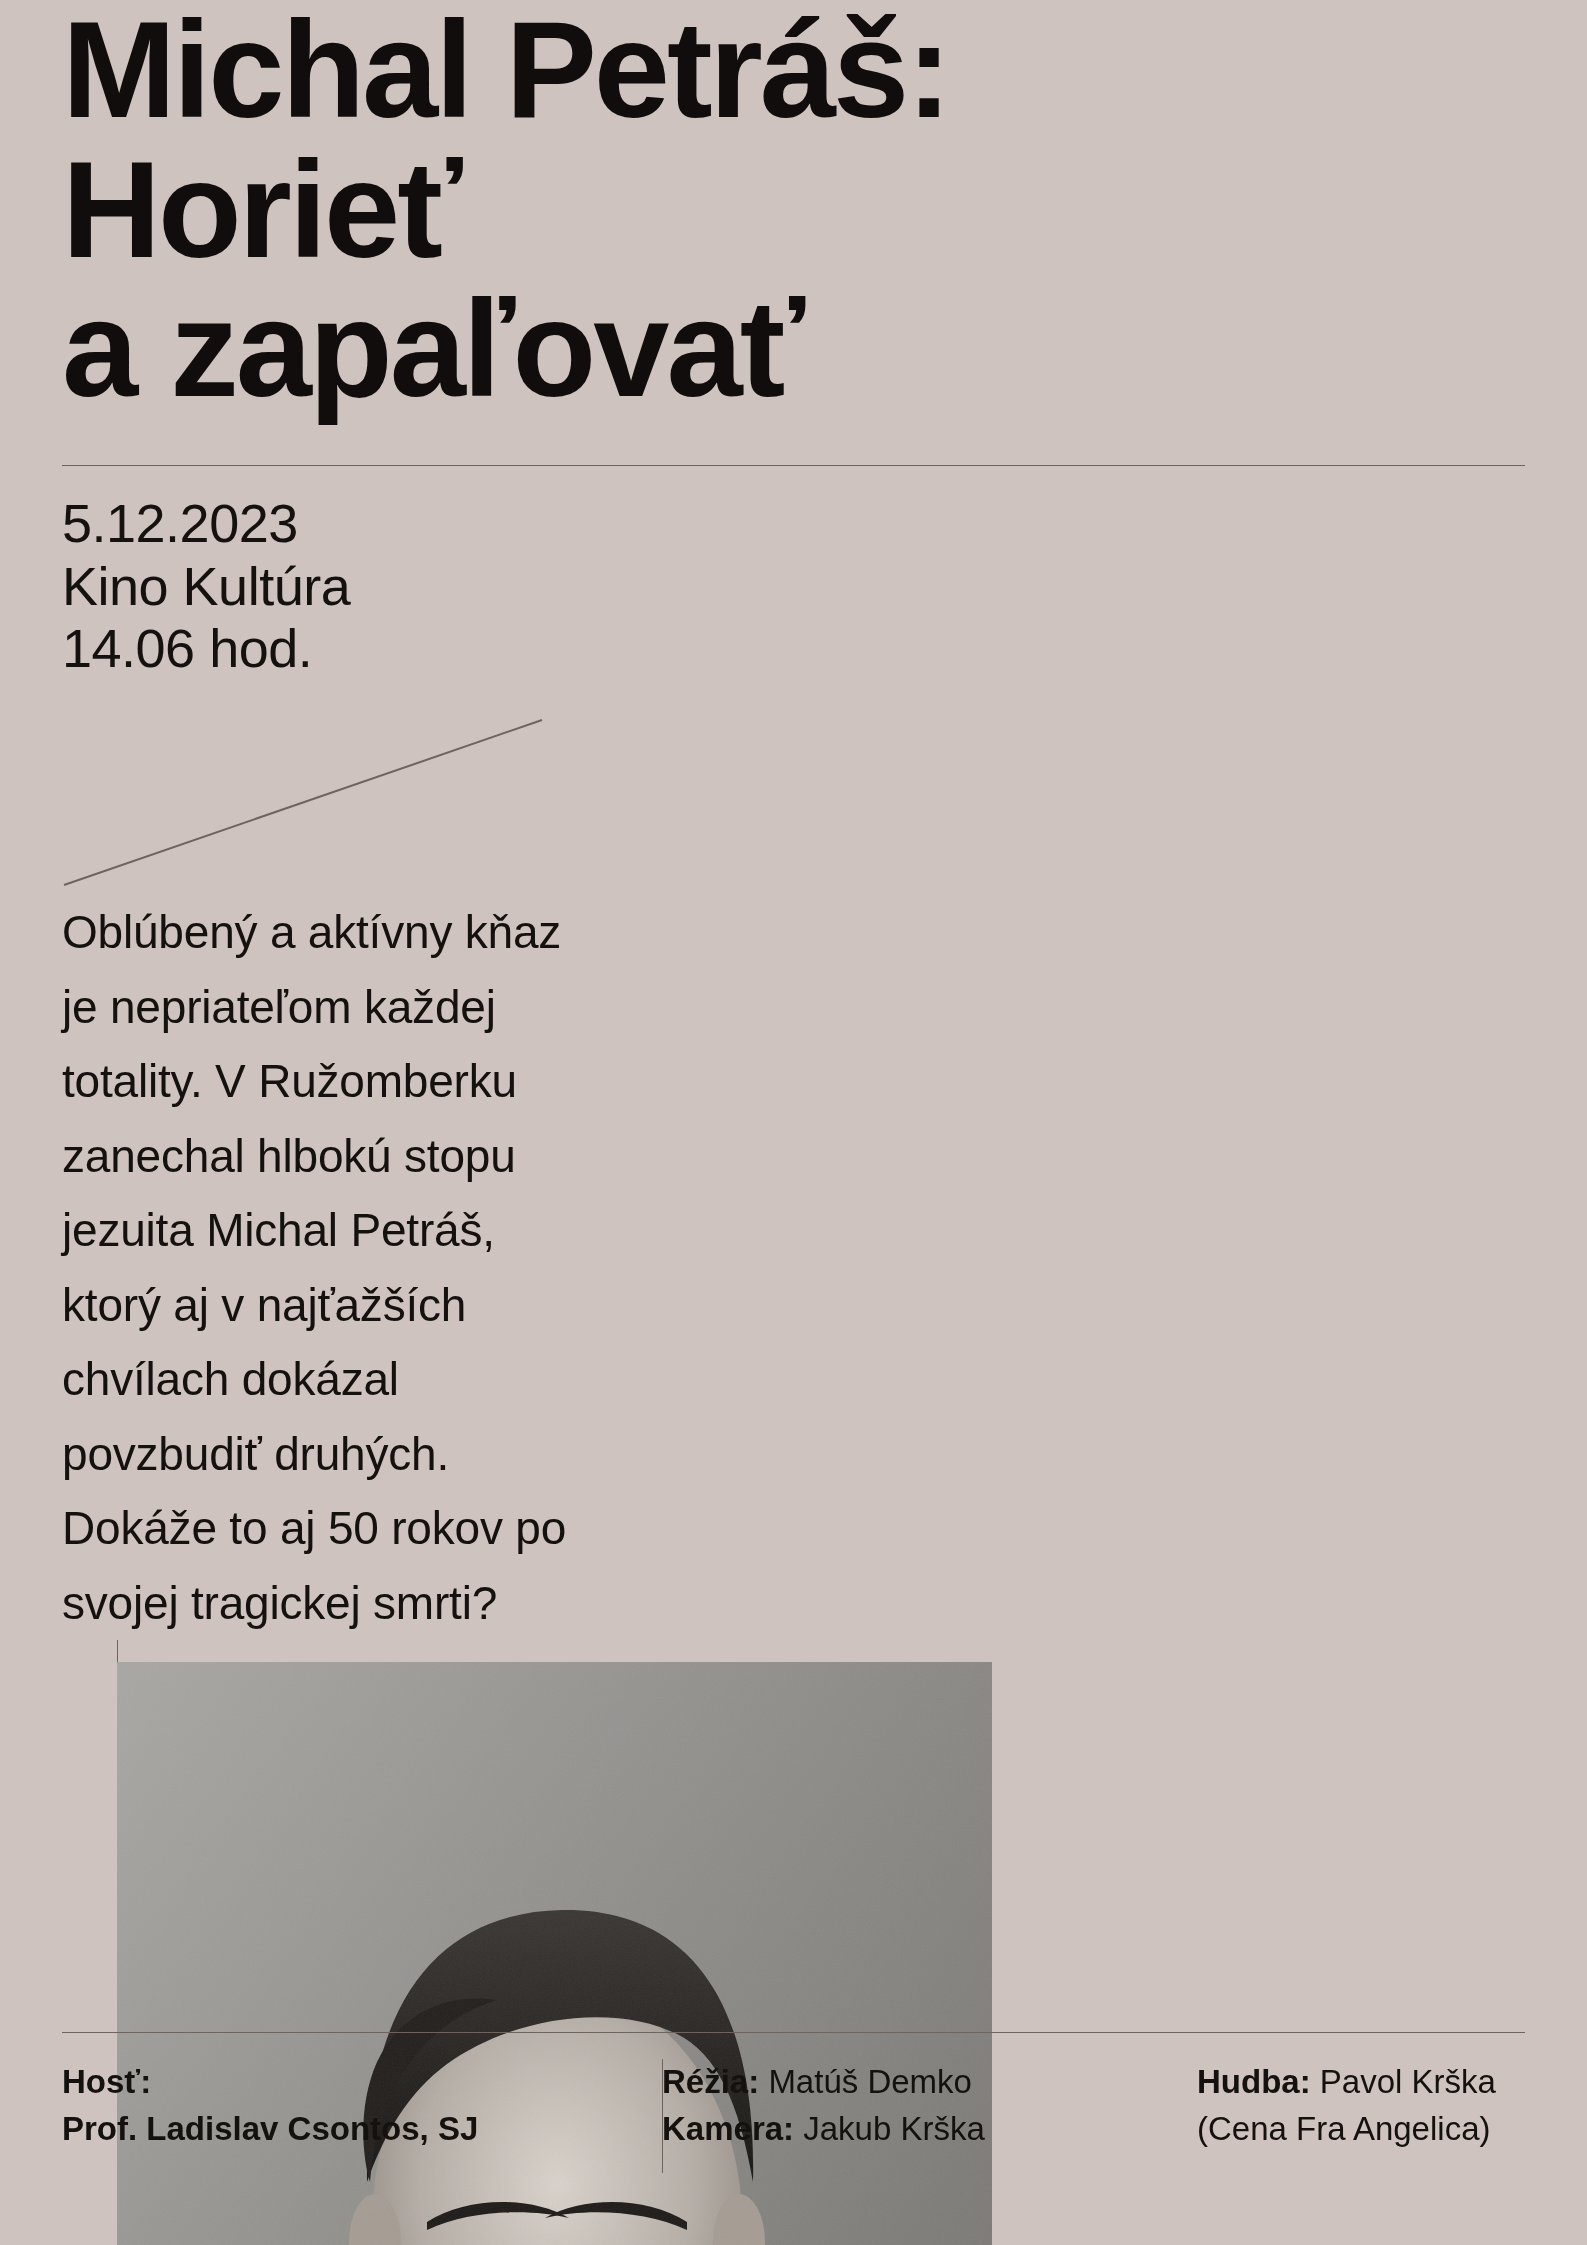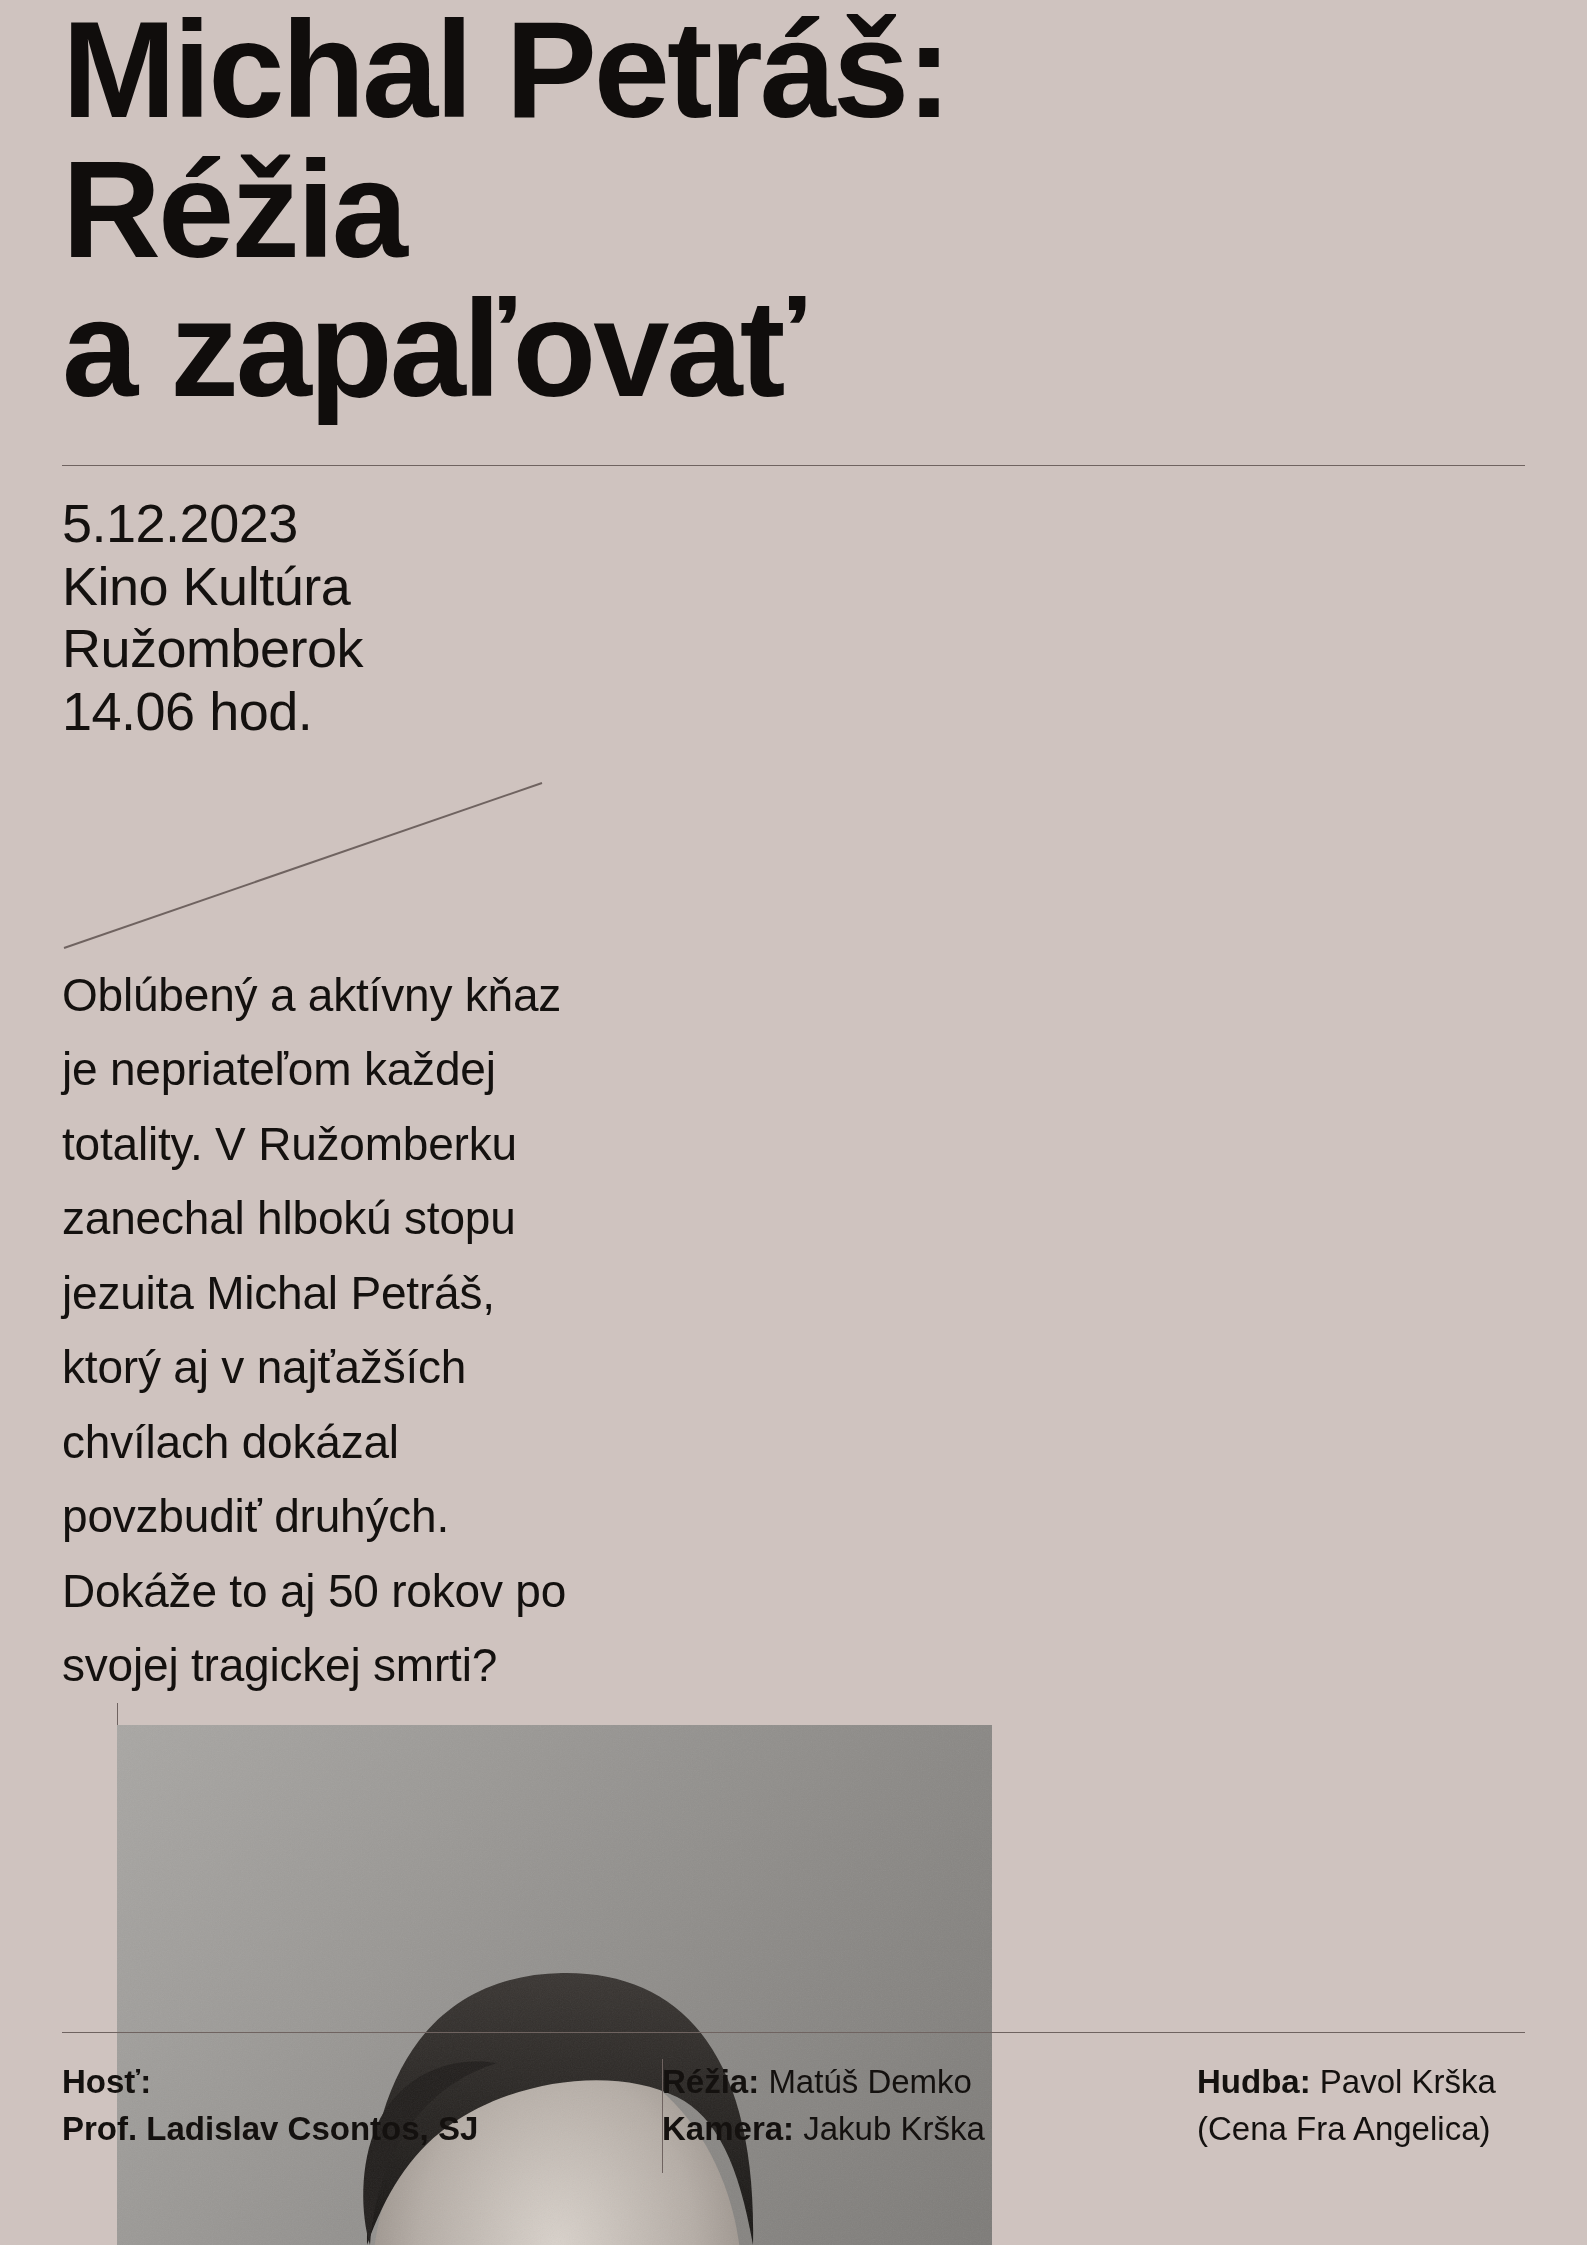--- a/index.html
+++ b/index.html
@@ -145,34 +145,33 @@
     background: #6f6360;
   }
 </style>
 </head>
 <body>
 
 <div class="poster">
 
   <div class="title-block">
     <div class="title-line">Michal Petráš:</div>
-    <div class="title-line">Réžia</div>
+    <div class="title-line">Horieť</div>
     <div class="title-line">a zapaľovať</div>
   </div>
 
   <div class="rule rule-top"></div>
 
   <div class="main">
 
     <div class="left-col">
 
       <div class="event-info">
         <div>5.12.2023</div>
         <div>Kino Kultúra</div>
-        <div>Ružomberok</div>
         <div>14.06 hod.</div>
       </div>
 
       <div class="diag">
         <svg width="545" height="215" viewBox="0 0 545 215" xmlns="http://www.w3.org/2000/svg">
           <line x1="2" y1="205" x2="480" y2="40" stroke="#6f6360" stroke-width="2"></line>
         </svg>
       </div>
 
       <div class="synopsis">Oblúbený a aktívny kňaz je nepriateľom každej totality. V Ružomberku zanechal hlbokú stopu jezuita Michal Petráš, ktorý aj v najťažších chvílach dokázal povzbudiť druhých. Dokáže to aj 50 rokov po svojej tragickej smrti?</div>

